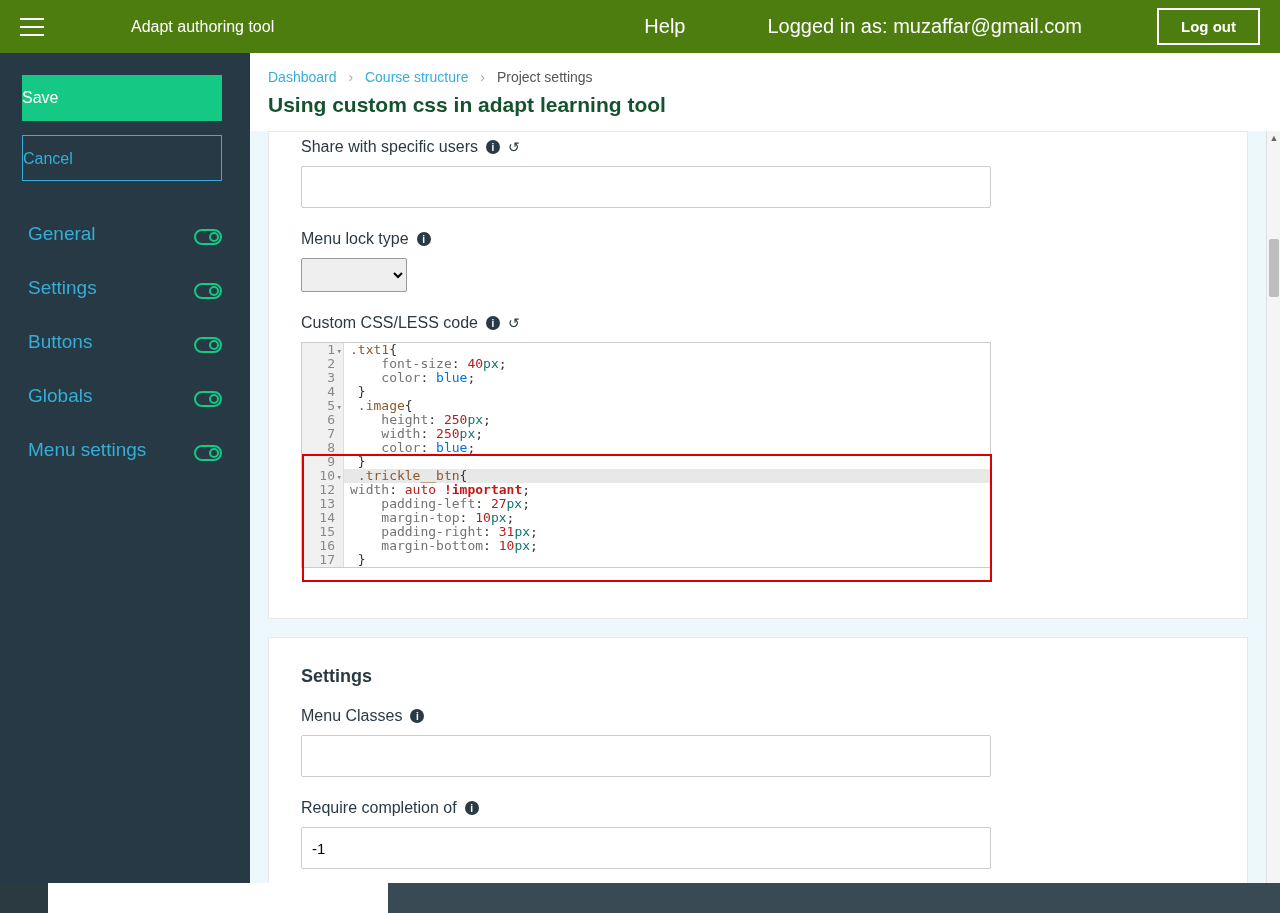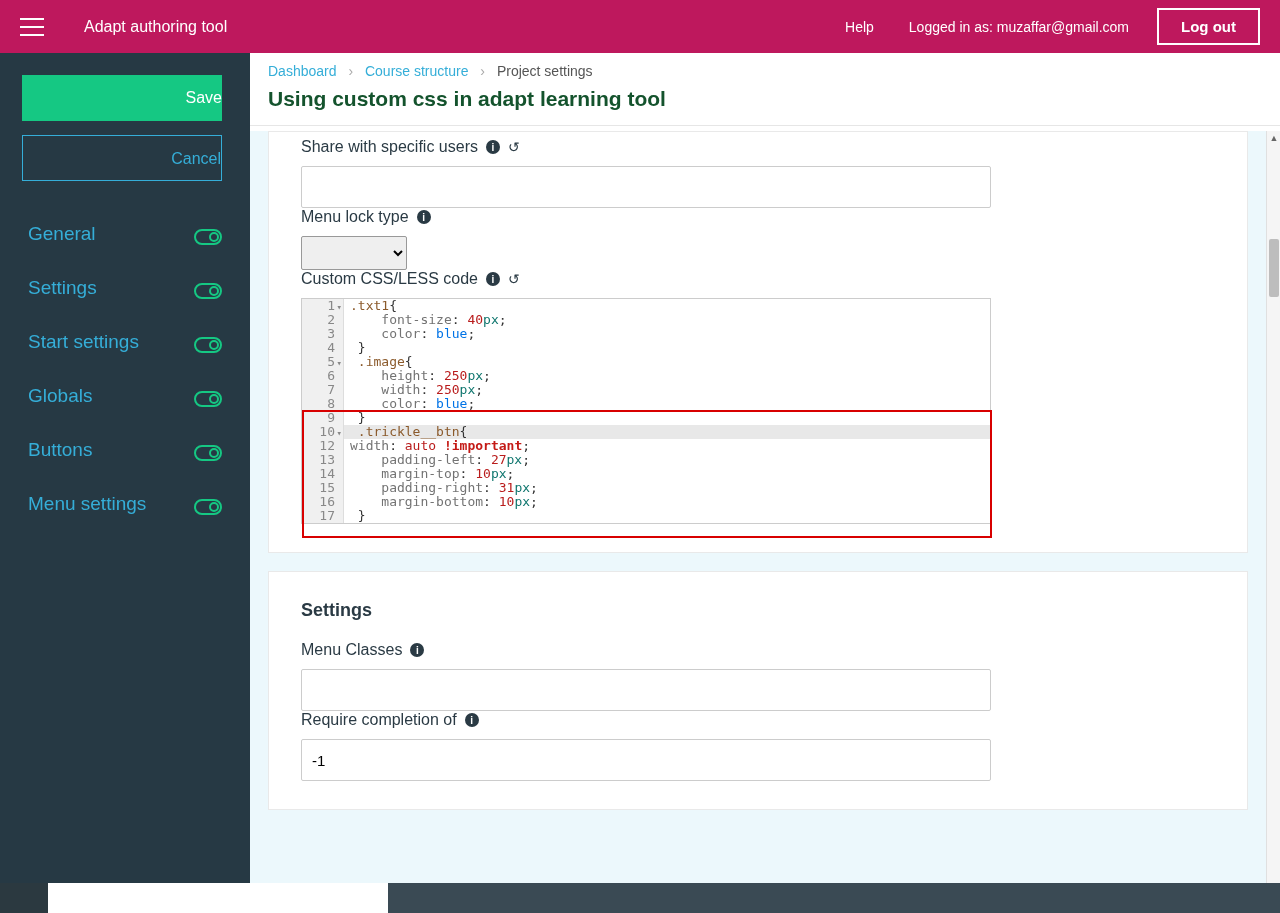--- a/index.html
+++ b/index.html
@@ -1,46 +1,46 @@
 <!DOCTYPE html>
 <html><head>
 <meta charset="utf-8">
 <style>
 * { box-sizing: border-box; margin: 0; padding: 0; }
 body { font-family: -apple-system, BlinkMacSystemFont, "Segoe UI", Arial, sans-serif; font-size: 14px; color: #333; overflow: hidden; }
 
-.topbar { background: #be185d; height: 53px; display: flex; align-items: center; padding: 9px 20px; color: #fff; }
+.topbar { background: #4d7c0f; height: 53px; display: flex; align-items: center; padding: 9px 20px; color: #fff; gap: 47px; }
 .hamburger { width: 24px; height: 18px; display: flex; flex-direction: column; justify-content: space-between; cursor: pointer; margin-right: 40px; }
 .hamburger span { height: 2px; background: #fff; }
 .topbar-title { font-size: 16px; }
 .topbar-spacer { flex: 1; }
-.topbar-link { color: #fff; margin-right: 35px; font-size: 14px; cursor: pointer; }
+.topbar-link { color: #fff; margin-right: 35px; font-size: 20px; cursor: pointer; }
 .logout-btn { border: 2px solid #fff; color: #fff; padding: 8px 22px; font-weight: 700; font-size: 15px; cursor: pointer; }
 
 .layout { display: flex; height: calc(100vh - 53px); }
 .sidebar { width: 250px; background: #263944; padding: 22px; flex-shrink: 0; }
-.btn { display: block; width: 200px; height: 46px; line-height: 46px; text-align: right; font-size: 16px; cursor: pointer; margin-bottom: 14px; }
+.btn { display: block; width: 200px; height: 46px; line-height: 46px; text-align: left; font-size: 16px; cursor: pointer; margin-bottom: 14px; }
 .btn-save { background: #15c883; color: #fff; }
 .btn-cancel { border: 1px solid #35aed8; color: #35aed8; }
 .nav { margin-top: 26px; }
 .nav-item { display: flex; justify-content: space-between; align-items: flex-end; color: #35aed8; padding: 16px 6px; cursor: pointer; font-size: 19px; }
 .toggle { width: 28px; height: 16px; border: 2px solid #15c883; border-radius: 10px; position: relative; }
 .toggle::after { content:''; position:absolute; right:1px; top:1px; width:10px; height:10px; border:2px solid #15c883; border-radius:50%; box-sizing:border-box; }
 
 .main { flex: 1; background: #fff; position: relative; overflow: hidden; }
-.header-area { padding: 10px 18px 14px; border-bottom: 1px solid #e6e6e6; }
+.header-area { padding: 10px 18px 14px; border-bottom: 1px solid #e6e6e6; margin-top: 6px; }
 .breadcrumb { font-size: 14px; margin-bottom: 8px; }
 .breadcrumb a { color: #35aed8; text-decoration: none; }
 .breadcrumb .sep { color: #aaa; margin: 0 8px; }
 .breadcrumb .current { color: #555; }
 .page-title { font-size: 21px; font-weight: 700; color: #14532d; }
 
 .content-scroll { position: absolute; top: 78px; bottom: 0; left: 0; right: 14px; overflow-y: auto; padding: 0px 18px 30px; background: #ecf8fc; }
 .card { background: #fff; border: 1px solid #e9e9e9; padding: 28px 32px; margin-bottom: 18px; }
-.field { }
+.field { margin-bottom: 22px; }
 .field-label { font-size: 16px; color: #2a3a44; margin-bottom: 10px; display: flex; align-items: center; gap: 8px; }
 .info-icon { width:14px; height:14px; border-radius:50%; background:#2a3a44; color:#fff; font-size:10px; font-weight:700; display:inline-flex; align-items:center; justify-content:center; }
 .reset-icon { font-size: 14px; }
 .text-input { width: 100%; max-width: 690px; height: 42px; border: 1px solid #ccc; border-radius: 2px; padding: 0 10px; font-size: 15px; }
 .select-input { width: 106px; height: 34px; border: 1px solid #999; border-radius: 2px; }
 .section-heading { font-size: 18px; font-weight: 700; color: #2a3a44; margin-bottom: 20px; }
 
 .code-editor { border: 1px solid #ccc; max-width: 690px; font-family: Consolas, Monaco, monospace; font-size: 13px; position: relative; }
 .code-row { display: flex; min-height: 14px; line-height: 14px; }
 .gutter { width: 42px; text-align: right; padding-right: 8px; color: #888; background: #f0f0f0; border-right: 1px solid #ddd; user-select: none; position: relative; }
@@ -89,29 +89,25 @@
     <div class="nav" id="nav">
         <div class="nav-item">
           <span>General</span>
           <span class="toggle"></span>
         </div>
         <div class="nav-item">
           <span>Settings</span>
           <span class="toggle"></span>
         </div>
         <div class="nav-item">
-          <span>Start settings</span>
+          <span>Buttons</span>
           <span class="toggle"></span>
         </div>
         <div class="nav-item">
           <span>Globals</span>
-          <span class="toggle"></span>
-        </div>
-        <div class="nav-item">
-          <span>Buttons</span>
           <span class="toggle"></span>
         </div>
         <div class="nav-item">
           <span>Menu settings</span>
           <span class="toggle"></span>
         </div>
       </div>
   </div>
 
   <div class="main">

